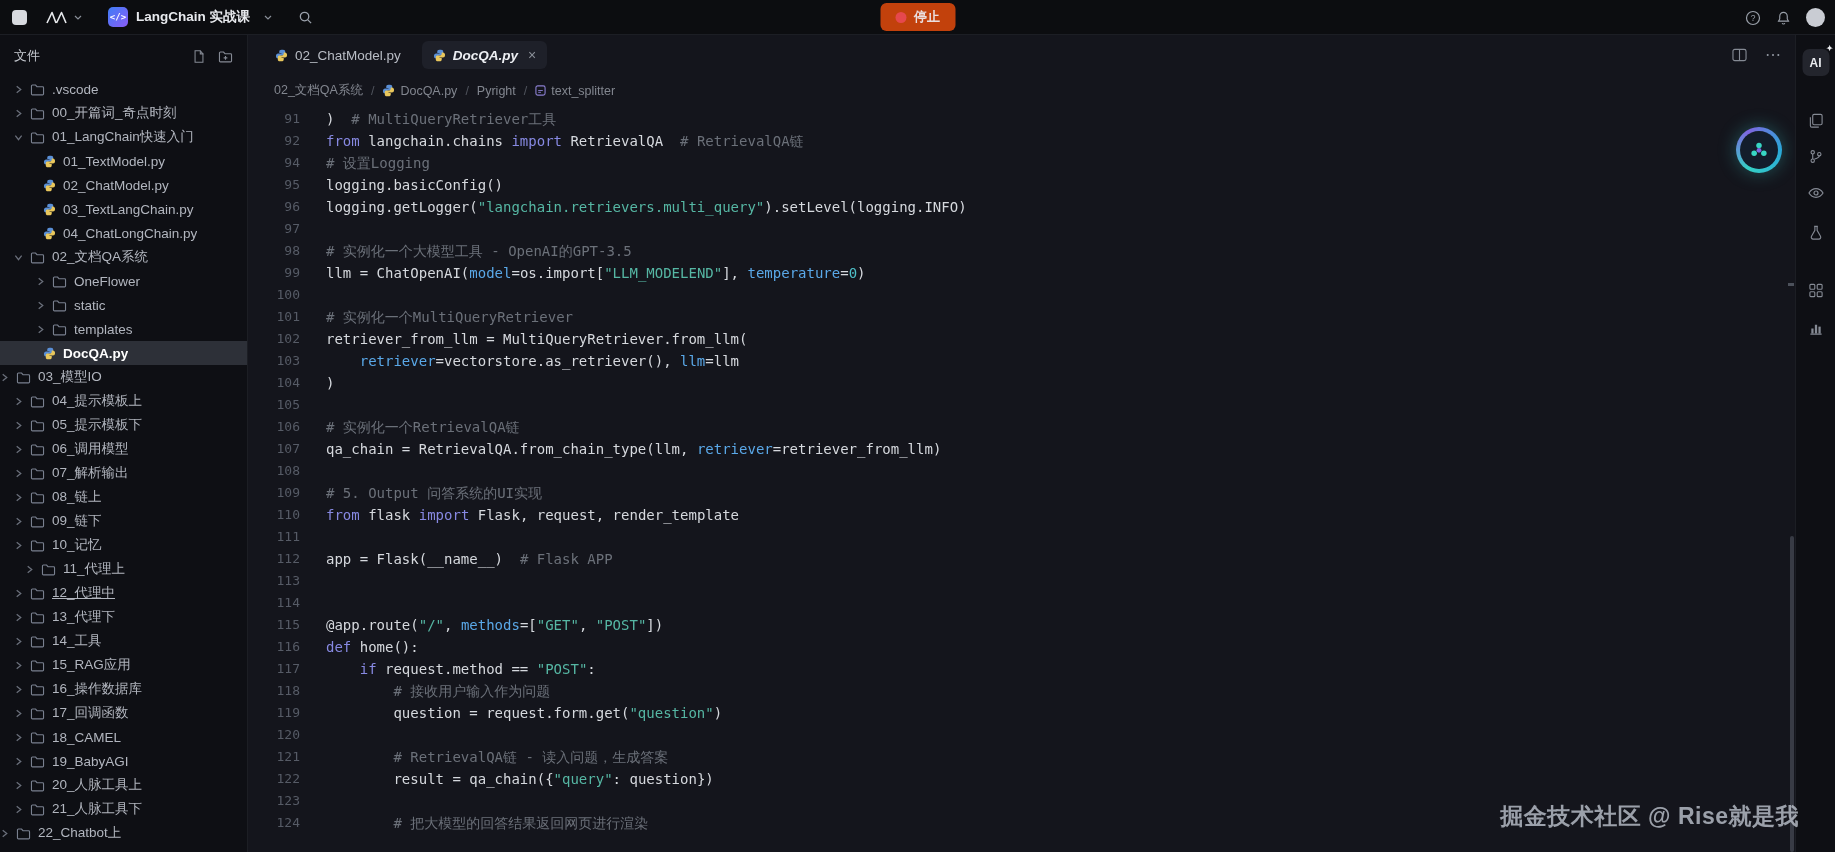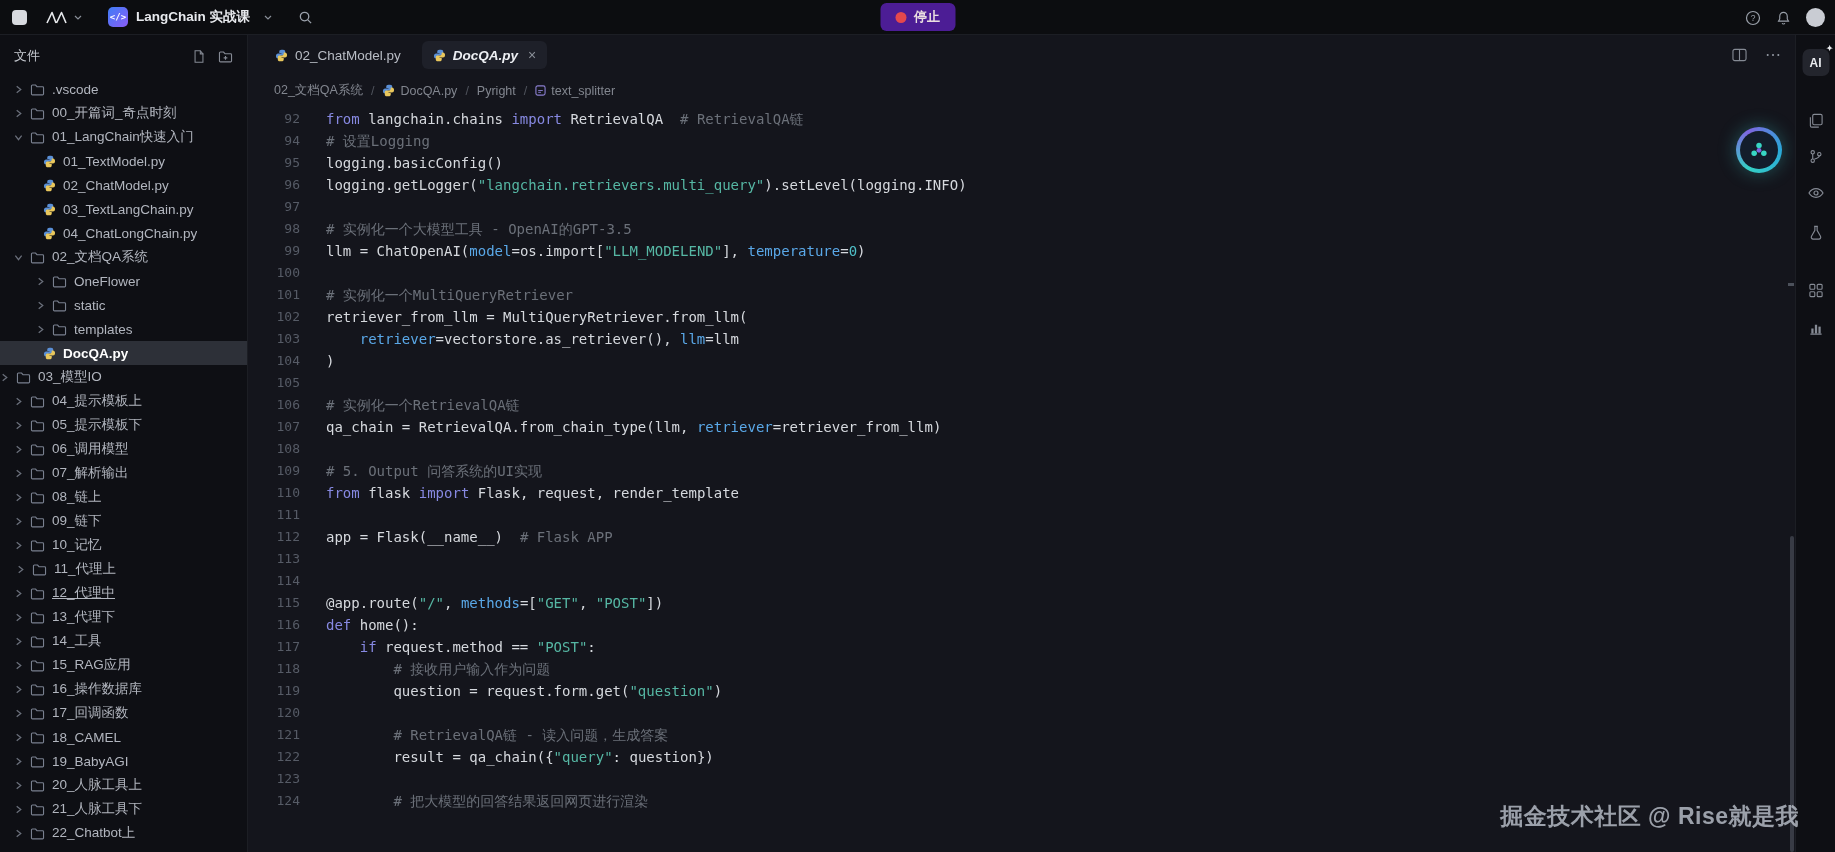--- a/index.html
+++ b/index.html
@@ -13,21 +13,21 @@
   .logo { margin-left:18px; display:flex; align-items:center; }
   .tb-chev { margin-left:6px; display:flex; align-items:center; }
   .ws { display:flex; align-items:center; margin-left:26px; gap:8px; cursor:pointer; }
   .ws-badge { width:20px; height:20px; border-radius:5px; background:linear-gradient(135deg,#3f7df6,#8a5cf6);
     color:#fff; font-size:9px; font-weight:bold; display:flex; align-items:center; justify-content:center;
     font-family:"DejaVu Sans Mono", monospace; }
   .ws-name { color:#e8eaee; font-size:13.5px; font-weight:bold; }
   .tb-search { margin-left:26px; display:flex; align-items:center; cursor:pointer; }
   .stop-btn { position:absolute; left:50%; top:50%; transform:translate(-50%,-50%);
     display:flex; align-items:center; gap:8px; padding:5px 15px; border-radius:6px;
-    background:#4c1d95; cursor:pointer; }
+    background:#c2410c; cursor:pointer; }
   .stop-dot { width:11px; height:11px; border-radius:50%; background:var(--c-accent_red,#e5484d); }
   .stop-txt { color:#eadfe0; font-size:13px; font-weight:bold; }
   .tb-right { position:absolute; right:10px; top:0; height:35px; display:flex; align-items:center; gap:15px; }
   .user-avatar { width:19px; height:19px; border-radius:50%; background:#c9ccd3; }
 
   
   .sidebar { position:fixed; top:35px; left:0; width:248px; height:817px; background:#0e0f14;
     border-right:1px solid #1c1e24; overflow:hidden; }
   .sb-header { height:42px; display:flex; align-items:center; padding:0 14px; }
   .sb-title { color:#c4c8cf; font-size:13px; }
@@ -394,21 +394,21 @@
             <path d="M3 1.5L7.5 5 3 8.5" fill="none" stroke="#6b707c" stroke-width="1.4"></path>
           </svg>
         </span>
         <span class="ticon">
           <svg width="15" height="13" viewBox="0 0 16 14">
             <path d="M1.5 3.2c0-.6.4-1 1-1h3.4l1.5 1.8h6.1c.6 0 1 .4 1 1v6.8c0 .6-.4 1-1 1H2.5c-.6 0-1-.4-1-1z" fill="none" stroke="#79808f" stroke-width="1.2"></path>
           </svg>
         </span>
         <span class="tlabel">10_记忆</span>
       </div>
-      <div class="tree-row" style="padding-left: 4px; margin-left: 12px;">
+      <div class="tree-row" style="padding-left: 25px;">
         <span class="chev">
           <svg width="9" height="9" viewBox="0 0 10 10">
             <path d="M3 1.5L7.5 5 3 8.5" fill="none" stroke="#6b707c" stroke-width="1.4"></path>
           </svg>
         </span>
         <span class="ticon">
           <svg width="15" height="13" viewBox="0 0 16 14">
             <path d="M1.5 3.2c0-.6.4-1 1-1h3.4l1.5 1.8h6.1c.6 0 1 .4 1 1v6.8c0 .6-.4 1-1 1H2.5c-.6 0-1-.4-1-1z" fill="none" stroke="#79808f" stroke-width="1.2"></path>
           </svg>
         </span>
@@ -537,21 +537,21 @@
             <path d="M3 1.5L7.5 5 3 8.5" fill="none" stroke="#6b707c" stroke-width="1.4"></path>
           </svg>
         </span>
         <span class="ticon">
           <svg width="15" height="13" viewBox="0 0 16 14">
             <path d="M1.5 3.2c0-.6.4-1 1-1h3.4l1.5 1.8h6.1c.6 0 1 .4 1 1v6.8c0 .6-.4 1-1 1H2.5c-.6 0-1-.4-1-1z" fill="none" stroke="#79808f" stroke-width="1.2"></path>
           </svg>
         </span>
         <span class="tlabel">21_人脉工具下</span>
       </div>
-      <div class="tree-row" style="padding-left: 14px;">
+      <div class="tree-row" style="">
         <span class="chev">
           <svg width="9" height="9" viewBox="0 0 10 10">
             <path d="M3 1.5L7.5 5 3 8.5" fill="none" stroke="#6b707c" stroke-width="1.4"></path>
           </svg>
         </span>
         <span class="ticon">
           <svg width="15" height="13" viewBox="0 0 16 14">
             <path d="M1.5 3.2c0-.6.4-1 1-1h3.4l1.5 1.8h6.1c.6 0 1 .4 1 1v6.8c0 .6-.4 1-1 1H2.5c-.6 0-1-.4-1-1z" fill="none" stroke="#79808f" stroke-width="1.2"></path>
           </svg>
         </span>
@@ -616,20 +616,21 @@
         <span style="display: flex;">
           <svg width="11" height="11" viewBox="0 0 12 12">
             <rect x="1" y="1" width="10" height="10" rx="2" fill="none" stroke="#8a7fd0" stroke-width="1.2"></rect>
             <path d="M3.5 6h5M3.5 8h3" stroke="#8a7fd0" stroke-width="1"></path>
           </svg>
         </span>
         <span>text_splitter</span>
       </span>
     </div>
   <div class="code">
+      <div class="code-line"><span class="ln">91</span><span class="lc"><span class="tok-p">)  </span><span class="tok-c"># MultiQueryRetriever工具</span></span></div>
       <div class="code-line"><span class="ln">92</span><span class="lc"><span class="tok-k">from</span><span class="tok-p"> langchain.chains </span><span class="tok-k">import</span><span class="tok-p"> RetrievalQA  </span><span class="tok-c"># RetrievalQA链</span></span></div>
       <div class="code-line"><span class="ln">94</span><span class="lc"><span class="tok-c"># 设置Logging</span></span></div>
       <div class="code-line"><span class="ln">95</span><span class="lc"><span class="tok-p">logging.basicConfig()</span></span></div>
       <div class="code-line"><span class="ln">96</span><span class="lc"><span class="tok-p">logging.getLogger(</span><span class="tok-s">"langchain.retrievers.multi_query"</span><span class="tok-p">).setLevel(logging.INFO)</span></span></div>
       <div class="code-line"><span class="ln">97</span><span class="lc"></span></div>
       <div class="code-line"><span class="ln">98</span><span class="lc"><span class="tok-c"># 实例化一个大模型工具 - OpenAI的GPT-3.5</span></span></div>
       <div class="code-line"><span class="ln">99</span><span class="lc"><span class="tok-p">llm = ChatOpenAI(</span><span class="tok-a">model</span><span class="tok-p">=os.import[</span><span class="tok-s">"LLM_MODELEND"</span><span class="tok-p">], </span><span class="tok-a">temperature</span><span class="tok-p">=</span><span class="tok-n">0</span><span class="tok-p">)</span></span></div>
       <div class="code-line"><span class="ln">100</span><span class="lc"></span></div>
       <div class="code-line"><span class="ln">101</span><span class="lc"><span class="tok-c"># 实例化一个MultiQueryRetriever</span></span></div>
       <div class="code-line"><span class="ln">102</span><span class="lc"><span class="tok-p">retriever_from_llm = MultiQueryRetriever.from_llm(</span></span></div>

